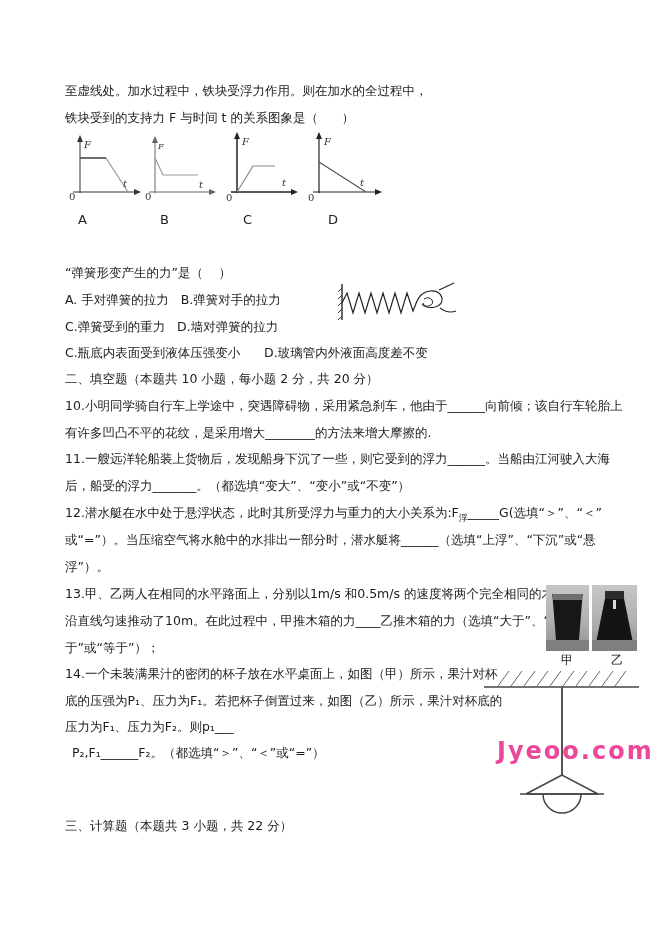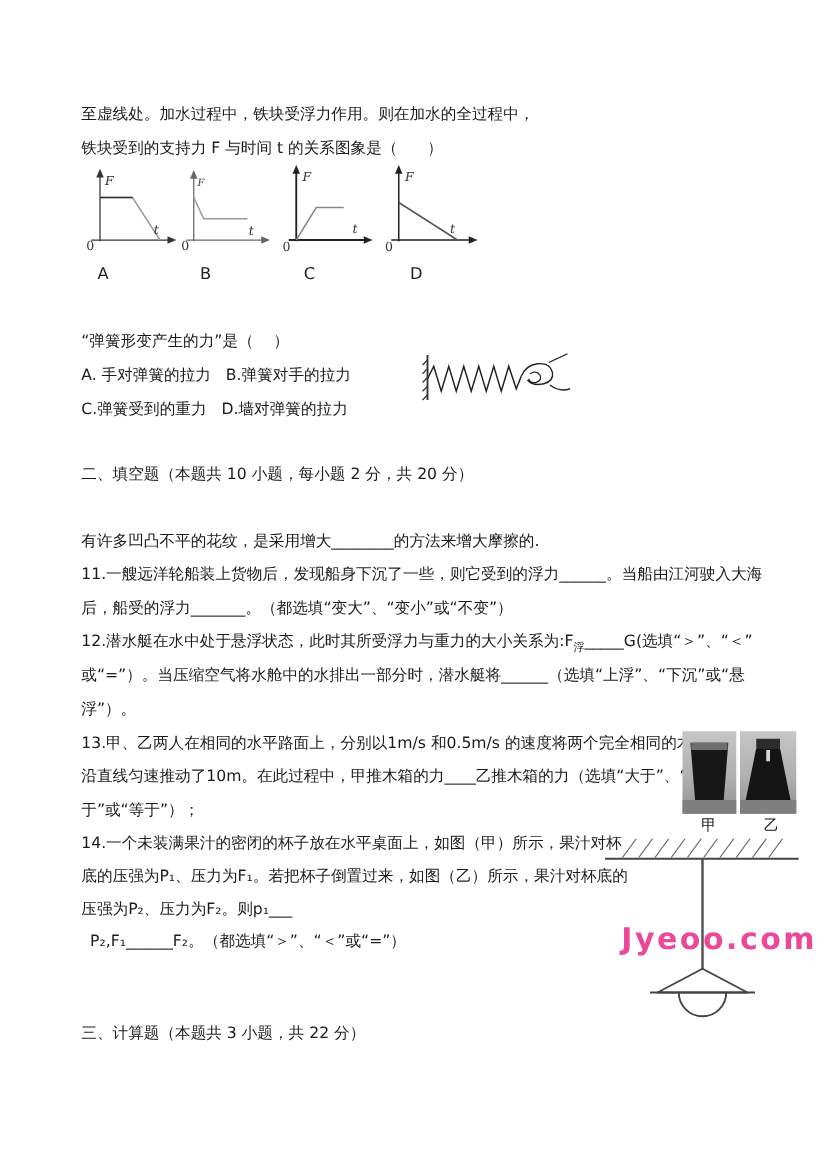--- a/index.html
+++ b/index.html
@@ -92,23 +92,25 @@
     <line x1="6" y1="21" x2="2" y2="25" stroke="#333" stroke-width="1"></line>
     <line x1="6" y1="28" x2="2" y2="32" stroke="#333" stroke-width="1"></line>
     <line x1="6" y1="35" x2="2" y2="39" stroke="#333" stroke-width="1"></line>
     <polyline points="6,22 11,12 17,32 23,12 29,32 35,12 41,32 47,12 53,32 59,12 65,32 71,12 77,30 81,20" fill="none" stroke="#222" stroke-width="1.2"></polyline>
     <path d="M81,20 q4,-9 13,-10 q10,-1 12,7 q1,7 -7,9 q-9,2 -13,-3" fill="none" stroke="#222" stroke-width="1.1"></path>
     <path d="M88,18 q5,-3 8,1 q2,4 -3,6 q-5,1 -6,-3" fill="none" stroke="#222" stroke-width="1"></path>
     <path d="M103,9 L118,2" fill="none" stroke="#222" stroke-width="1.1"></path>
     <path d="M104,27 q8,6 16,3" fill="none" stroke="#222" stroke-width="1.1"></path>
   </svg>
 
+  <div class="line" style="left:65px;top:346px">C.瓶底内表面受到液体压强变小      D.玻璃管内外液面高度差不变</div>
 
   <div class="line" style="left:65px;top:372px">二、填空题（本题共 10 小题，每小题 2 分，共 20 分）</div>
 
+  <div class="line" style="left:65px;top:399px">10.小明同学骑自行车上学途中，突遇障碍物，采用紧急刹车，他由于______向前倾；该自行车轮胎上</div>
   <div class="line" style="left:65px;top:426px">有许多凹凸不平的花纹，是采用增大________的方法来增大摩擦的.</div>
 
   <div class="line" style="left:65px;top:452px">11.一艘远洋轮船装上货物后，发现船身下沉了一些，则它受到的浮力______。当船由江河驶入大海</div>
   <div class="line" style="left:65px;top:479px">后，船受的浮力_______。（都选填“变大”、“变小”或“不变”）</div>
 
   <div class="line" style="left:65px;top:506px"><span>12.潜水艇在水中处于悬浮状态，此时其所受浮力与重力的大小关系为:F</span><sub style="font-size:9px">浮</sub><span>_____G(选填“＞”、“＜”</span></div>
   <div class="line" style="left:65px;top:533px">或“=”）。当压缩空气将水舱中的水排出一部分时，潜水艇将______（选填“上浮”、“下沉”或“悬</div>
   <div class="line" style="left:65px;top:560px">浮”）。</div>
 
   <div class="line" style="left:65px;top:587px">13.甲、乙两人在相同的水平路面上，分别以1m/s 和0.5m/s 的速度将两个完全相同的木箱</div>
@@ -124,21 +126,21 @@
     <div class="cup-yi-top"></div>
     <div class="cup-yi"></div>
     <div class="straw"></div>
     <div class="photo-floor"></div>
   </div>
   <div class="cup-label" style="left:561px;top:652px">甲</div>
   <div class="cup-label" style="left:611px;top:652px">乙</div>
 
   <div class="line" style="left:65px;top:667px">14.一个未装满果汁的密闭的杯子放在水平桌面上，如图（甲）所示，果汁对杯</div>
   <div class="line" style="left:65px;top:694px">底的压强为P₁、压力为F₁。若把杯子倒置过来，如图（乙）所示，果汁对杯底的</div>
-  <div class="line" style="left:65px;top:720px">压强为P₂、压力为F₂。则p₁___</div>
+  <div class="line" style="left:65px;top:720px">压力为F₁、压力为F₂。则p₁___</div>
   <div class="line" style="left:72px;top:746px">P₂,F₁______F₂。（都选填“＞”、“＜”或“=”）</div>
 
 
   <svg class="fig" style="left:482px;top:664px" width="160" height="152">
     <g stroke="#666" stroke-width="1">
       <line x1="16" y1="22" x2="27" y2="7"></line>
         <line x1="29" y1="22" x2="40" y2="7"></line>
       <line x1="42" y1="22" x2="53" y2="7"></line>
         <line x1="55" y1="22" x2="66" y2="7"></line>
       <line x1="68" y1="22" x2="79" y2="7"></line>

